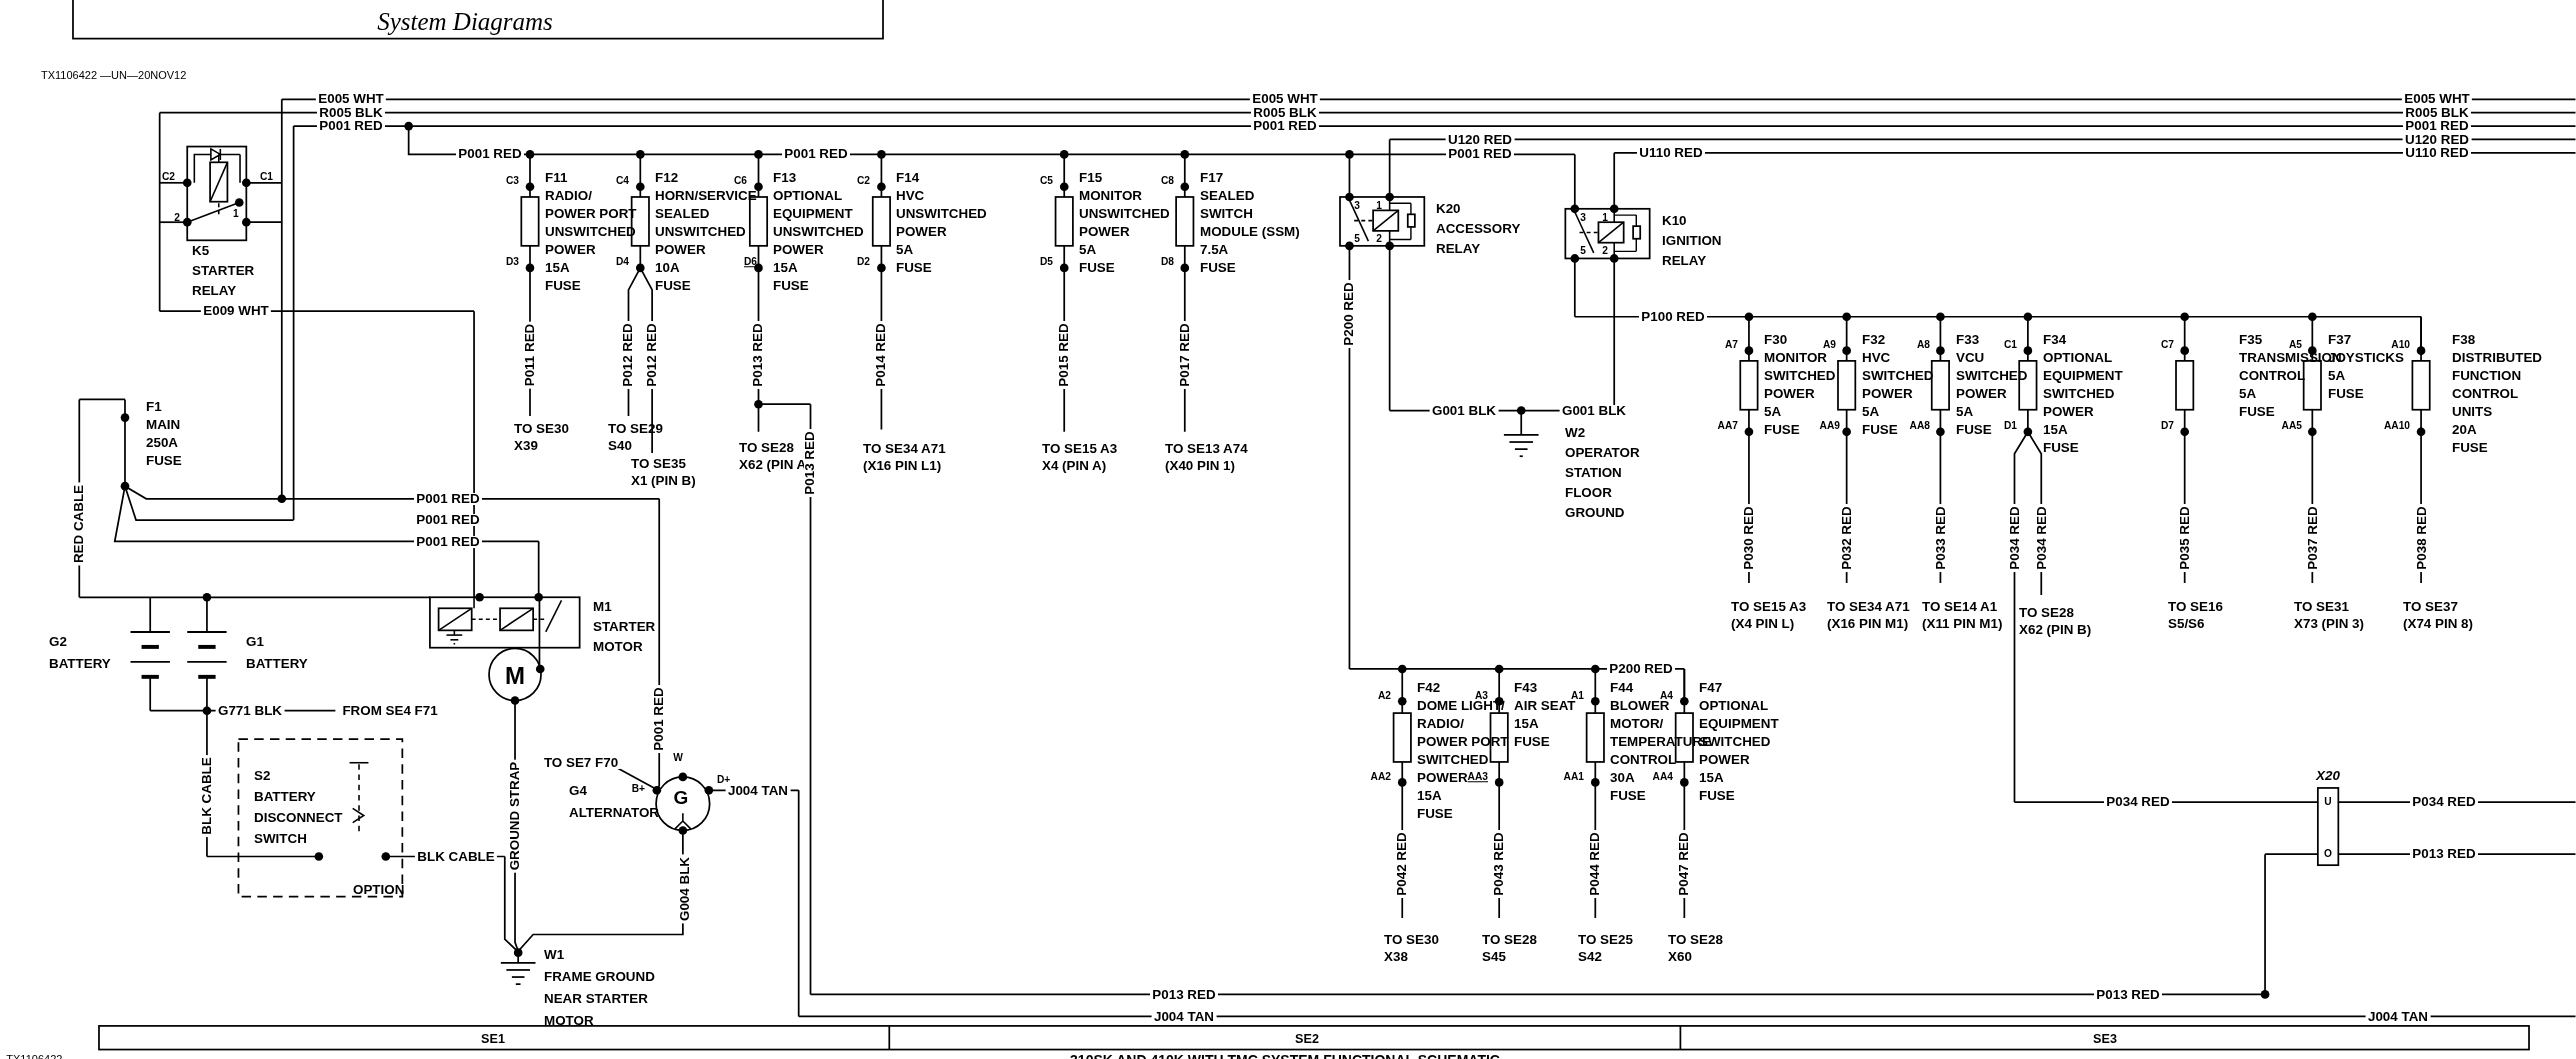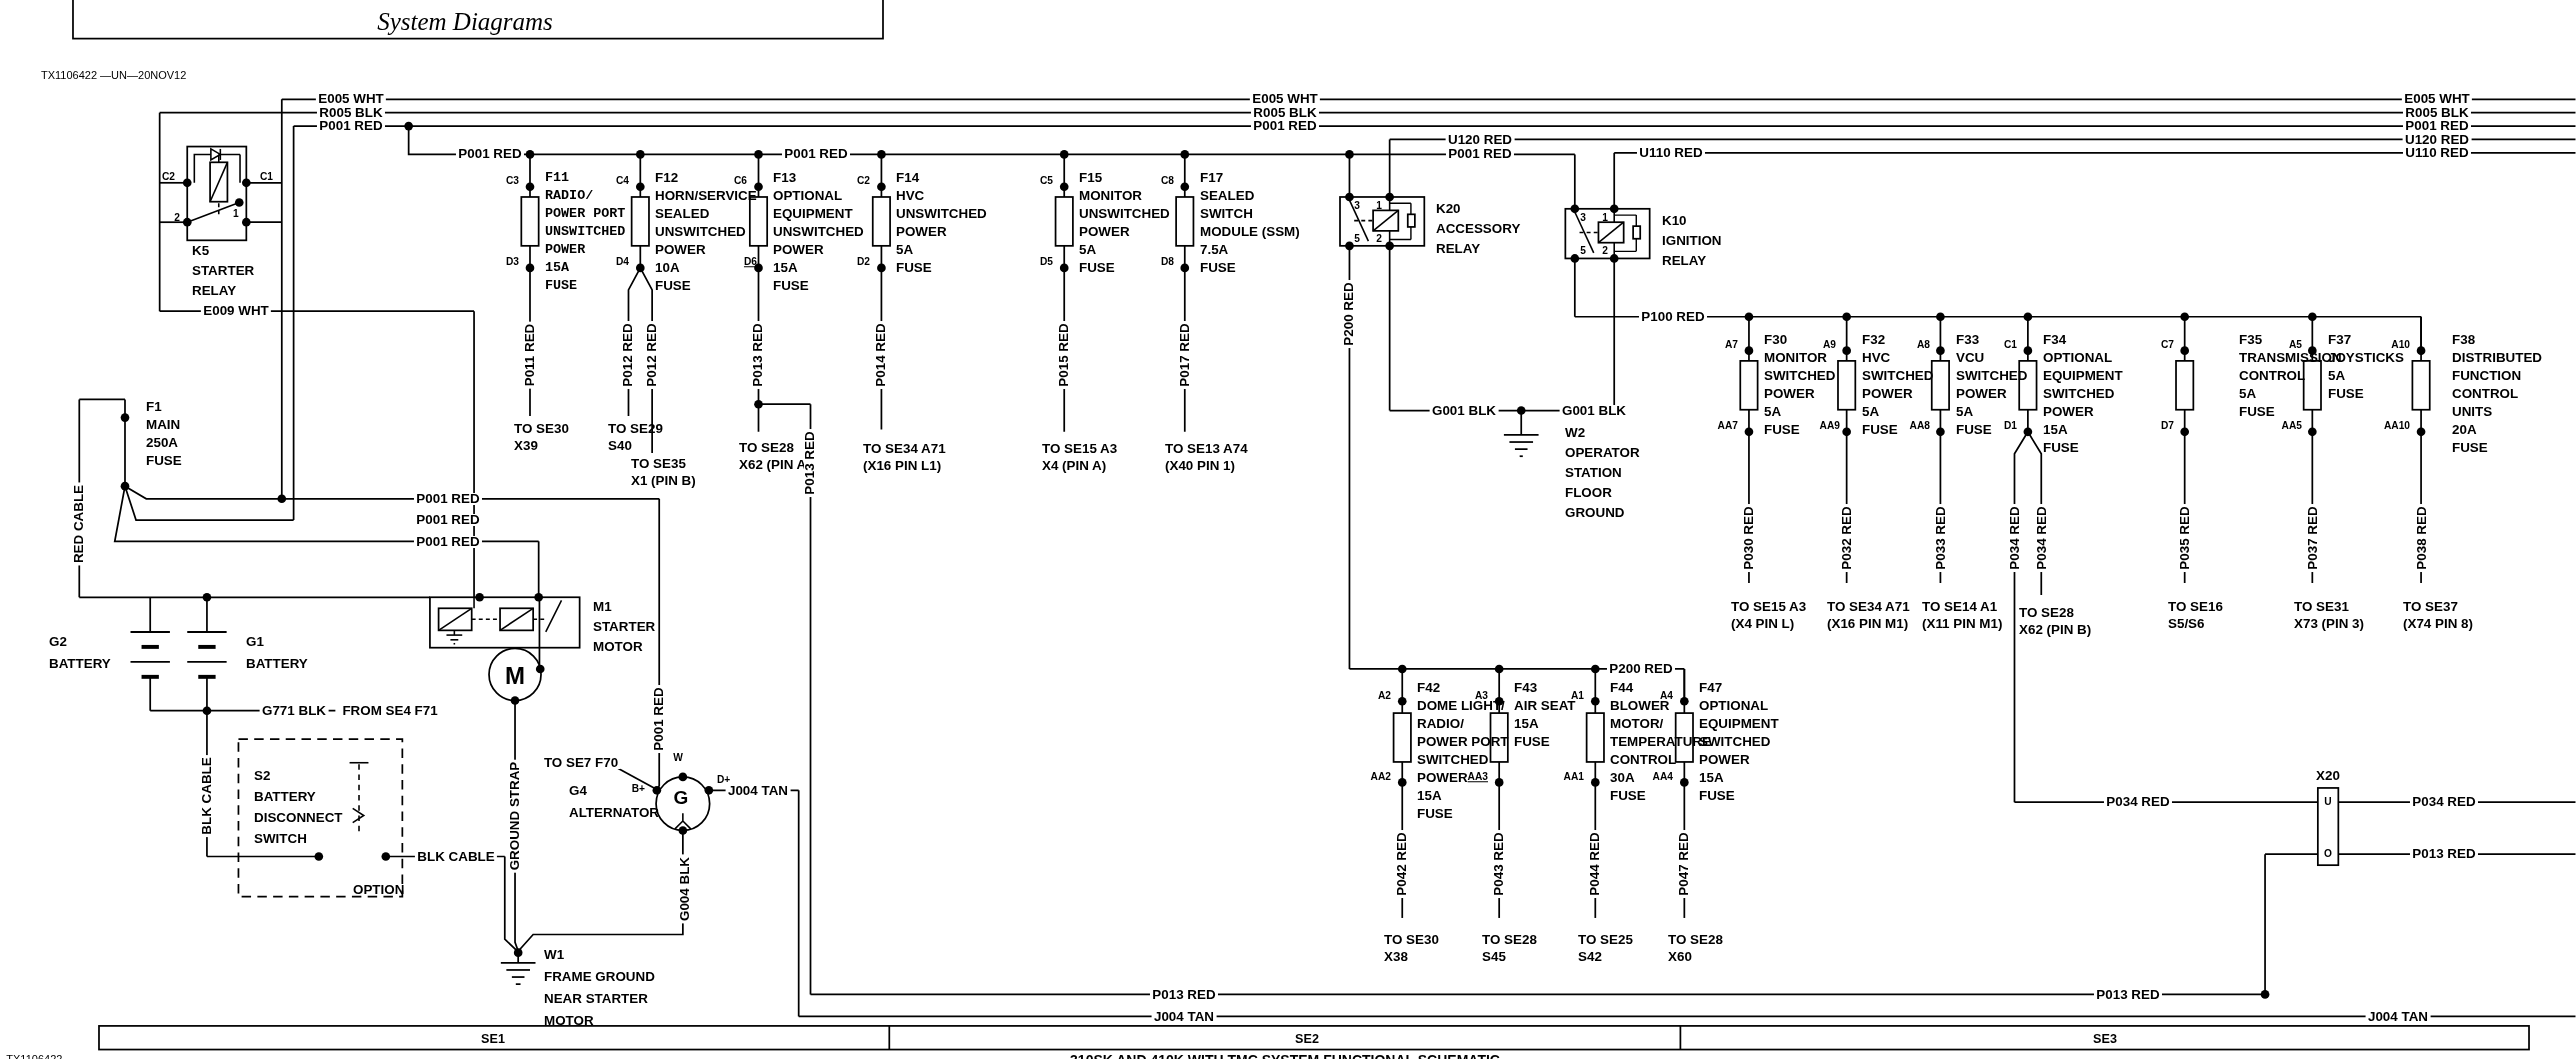--- a/index.html
+++ b/index.html
@@ -2,21 +2,21 @@
 <html style="font-size:12.6px"><head>
 <meta charset="utf-8">
 <style>
   html,body{margin:0;padding:0;background:#fff;}
   #stage{position:relative;width:2576px;height:1059px;background:#fff;overflow:hidden;
          font-family:"Liberation Sans",sans-serif;color:#000;}
   svg{position:absolute;left:0;top:0;}
   .wl{position:absolute;font:bold 13.4px/12px "Liberation Sans",sans-serif;background:#fff;
       padding:0 2.4px;white-space:nowrap;transform:translate(-50%,-50%);}
   .wl.rot{transform:translate(-50%,-50%) rotate(-90deg);}
-  .wl.plain{background:transparent;}
+  .wl.plain{background:transparent;font-style:italic;}
   .blk{position:absolute;font:bold 13.4px/18px "Liberation Sans",sans-serif;white-space:nowrap;}
   .blk.lh25 div{line-height:20px;}
   .blk.lh21 div{line-height:16.6px;}
   .blk.lh27 div{line-height:21px;}
   .blk.lh28 div{line-height:22px;}
   .pin{position:absolute;font:bold 10.2px/9.5px "Liberation Sans",sans-serif;white-space:nowrap;
        transform:translate(-100%,-50%);}
   .pin.l{transform:translate(0,-50%);}
   .pin.c{transform:translate(-50%,-50%);}
   .sym{position:absolute;font:bold 24px/22px "Liberation Sans",sans-serif;transform:translate(-50%,-50%);}
@@ -278,21 +278,21 @@
       <circle cx="2024" cy="849" r="5.5" fill="#000"></circle>
       <circle cx="2024" cy="890" r="5.5" fill="#000"></circle>
       <circle cx="2024" cy="993" r="5.5" fill="#000"></circle>
       <path d="M2137,849 V1165" fill="none" stroke="#000" stroke-width="2.2"></path>
       <rect x="2126" y="905" width="22" height="62" fill="#fff" stroke="#000" stroke-width="2.2"></rect>
       <circle cx="2137" cy="890" r="5.5" fill="#000"></circle>
       <circle cx="2137" cy="993" r="5.5" fill="#000"></circle>
     </svg>
     <div class="pin" style="left: 519px; top: 181px;">C3</div>
     <div class="pin" style="left: 519px; top: 262px;">D3</div>
-    <div class="blk " style="left: 545px; top: 169px; font-family: Liberation Mono, monospace;">
+    <div class="blk " style="left: 545px; top: 169px;">
       <div>F11</div>
       <div>RADIO/</div>
       <div>POWER PORT</div>
       <div>UNSWITCHED</div>
       <div>POWER</div>
       <div>15A</div>
       <div>FUSE</div>
     </div>
     <div class="wl rot" style="left: 530px; top: 355px;">P011 RED</div>
     <div class="blk lh21" style="left: 514px; top: 421px;">
@@ -643,21 +643,21 @@
     <div class="wl" style="left: 1480px; top: 140px;">U120 RED</div>
     <div class="wl" style="left: 1671px; top: 153px;">U110 RED</div>
     <div class="wl" style="left: 236px; top: 311px;">E009 WHT</div>
     <div class="wl" style="left: 448px; top: 499px;">P001 RED</div>
     <div class="wl" style="left: 448px; top: 520px;">P001 RED</div>
     <div class="wl" style="left: 448px; top: 542px;">P001 RED</div>
     <div class="wl" style="left: 1673px; top: 317px;">P100 RED</div>
     <div class="wl" style="left: 1641px; top: 669px;">P200 RED</div>
     <div class="wl" style="left: 1464px; top: 411px;">G001 BLK</div>
     <div class="wl" style="left: 1594px; top: 411px;">G001 BLK</div>
-    <div class="wl" style="left: 250px; top: 711px; margin-left: 44px;">G771 BLK</div>
+    <div class="wl" style="left: 250px; top: 711px;">G771 BLK</div>
     <div class="wl" style="left: 390px; top: 711px;">FROM SE4 F71</div>
     <div class="wl" style="left: 456px; top: 857px;">BLK CABLE</div>
     <div class="wl" style="left: 581px; top: 763px;">TO SE7 F70</div>
     <div class="wl" style="left: 758px; top: 791px;">J004 TAN</div>
     <div class="wl" style="left: 2138px; top: 802px;">P034 RED</div>
     <div class="wl" style="left: 2444px; top: 802px;">P034 RED</div>
     <div class="wl" style="left: 2444px; top: 854px;">P013 RED</div>
     <div class="wl" style="left: 1184px; top: 995px;">P013 RED</div>
     <div class="wl" style="left: 1184px; top: 1017px;">J004 TAN</div>
     <div class="wl" style="left: 2128px; top: 995px;">P013 RED</div>

